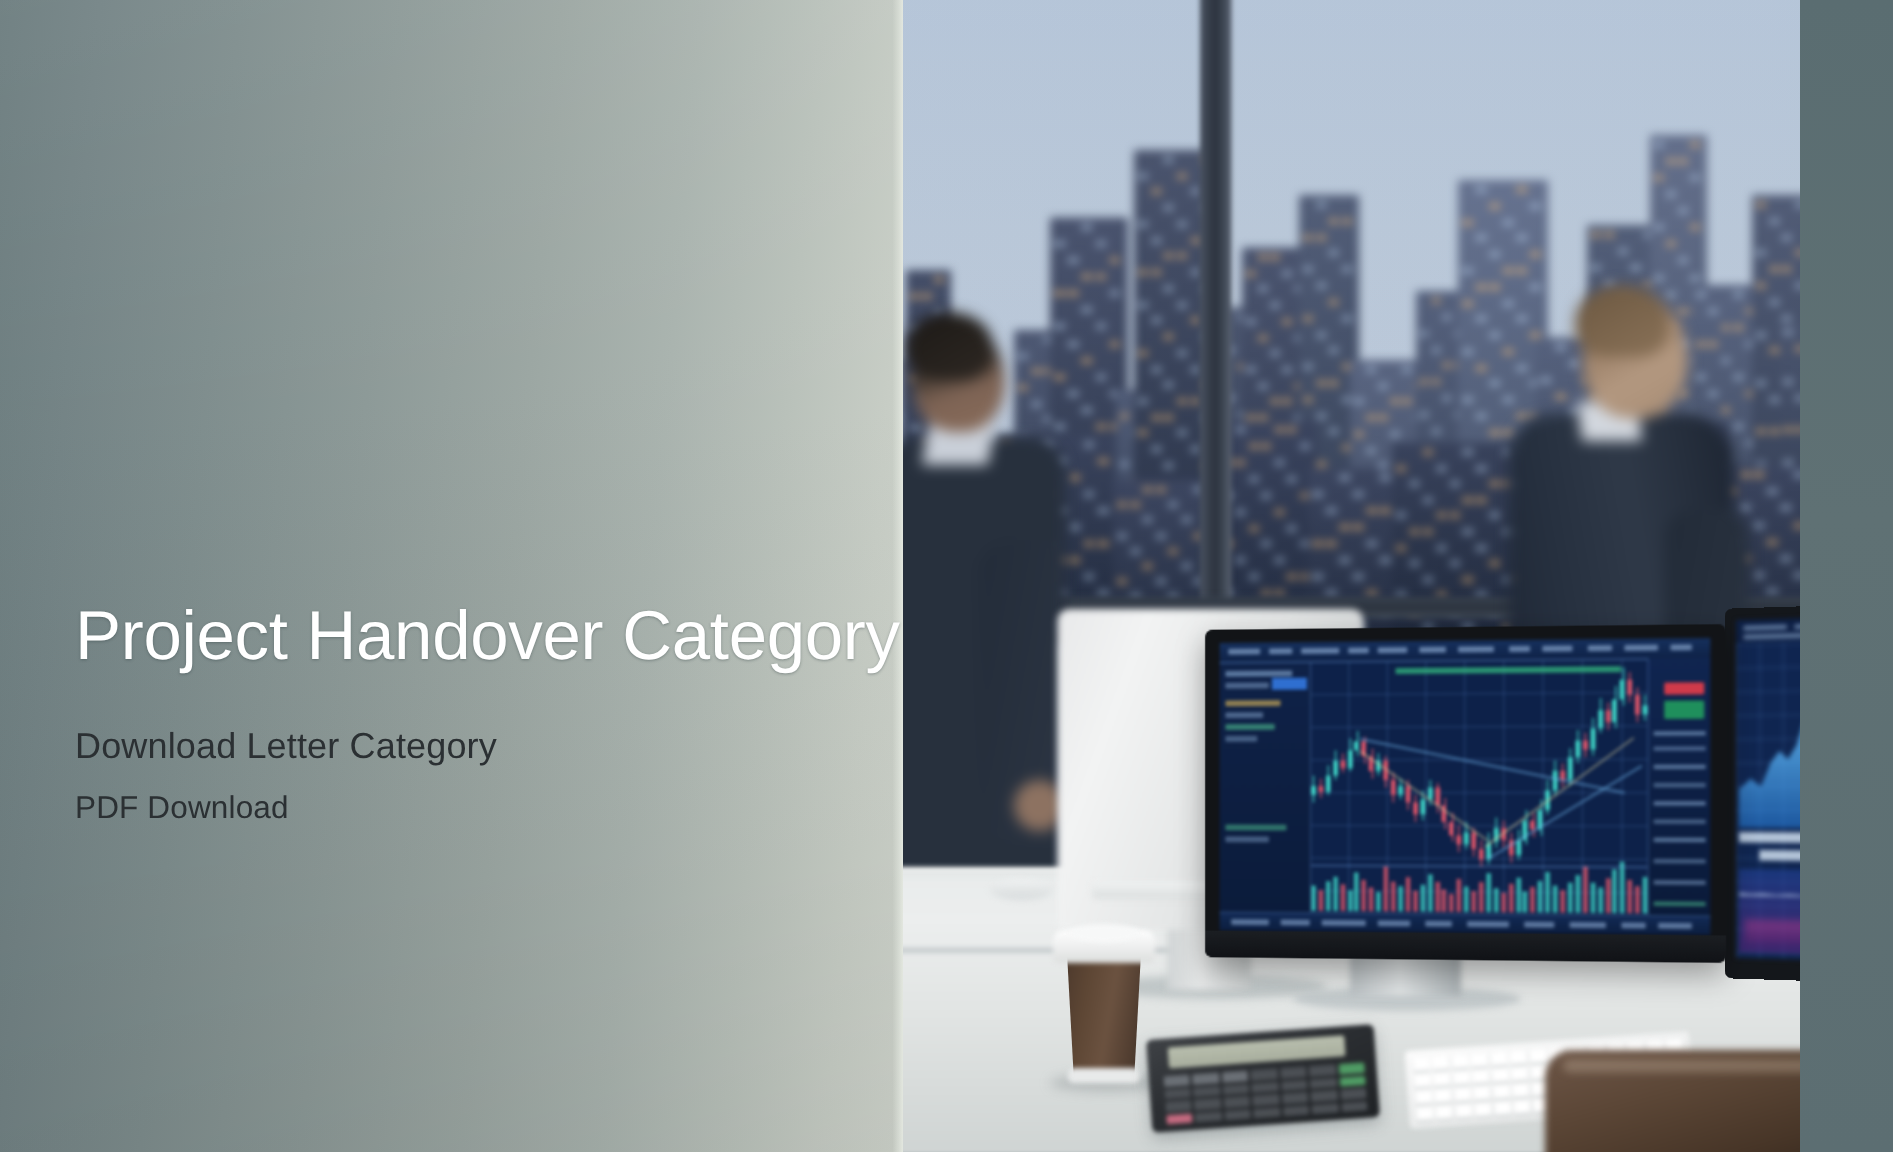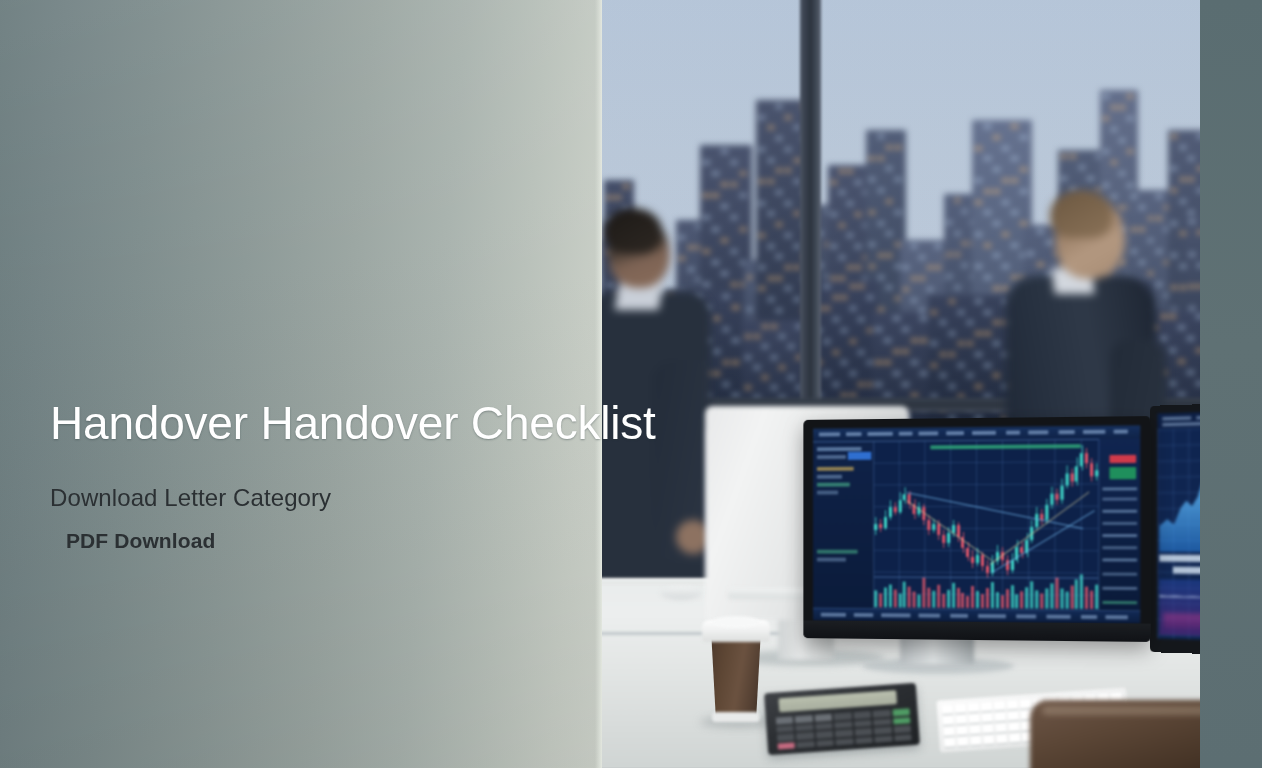--- a/index.html
+++ b/index.html
@@ -805,23 +805,23 @@
     font-size: 24px;
     line-height: 1.2;
     font-weight: 400;
     color: #2b3033;
     margin: 0 0 14px 0;
     letter-spacing: .1px;
   }
   .meta {
     font-size: 21px;
     line-height: 1.2;
-    font-weight: 700;
+    font-weight: 400;
     color: #2b3033;
-    margin: 16px;
+    margin: 0;
     letter-spacing: .1px;
   }
 </style>
 </head>
 <body>
 
 <div id="stage">
 
   <div class="photo">
 
@@ -2253,18 +2253,18 @@
   </div>
 
   <div class="wall">
     <div class="wall-sheen"></div>
     <div class="wall-edge"></div>
   </div>
 
   <div class="slate-band"></div>
 
   <div class="textblock">
-    <h1 class="title">Handover Handover Checklist</h1>
+    <h1 class="title">Project Handover Category</h1>
     <p class="subtitle">Download Letter Category</p>
     <p class="meta">PDF Download</p>
   </div>
 
 </div>
 
 </body></html>

